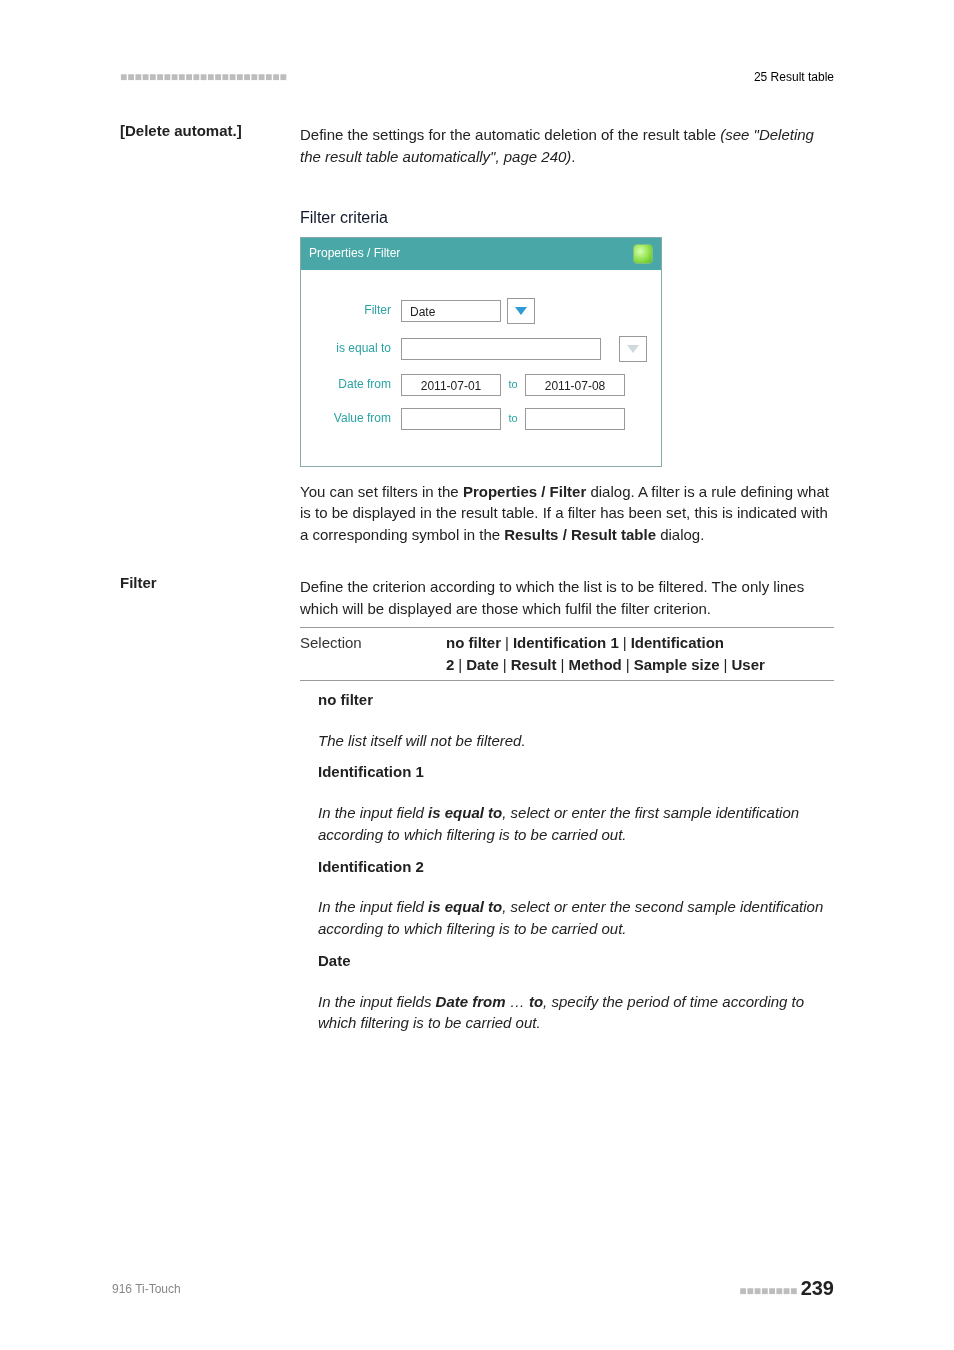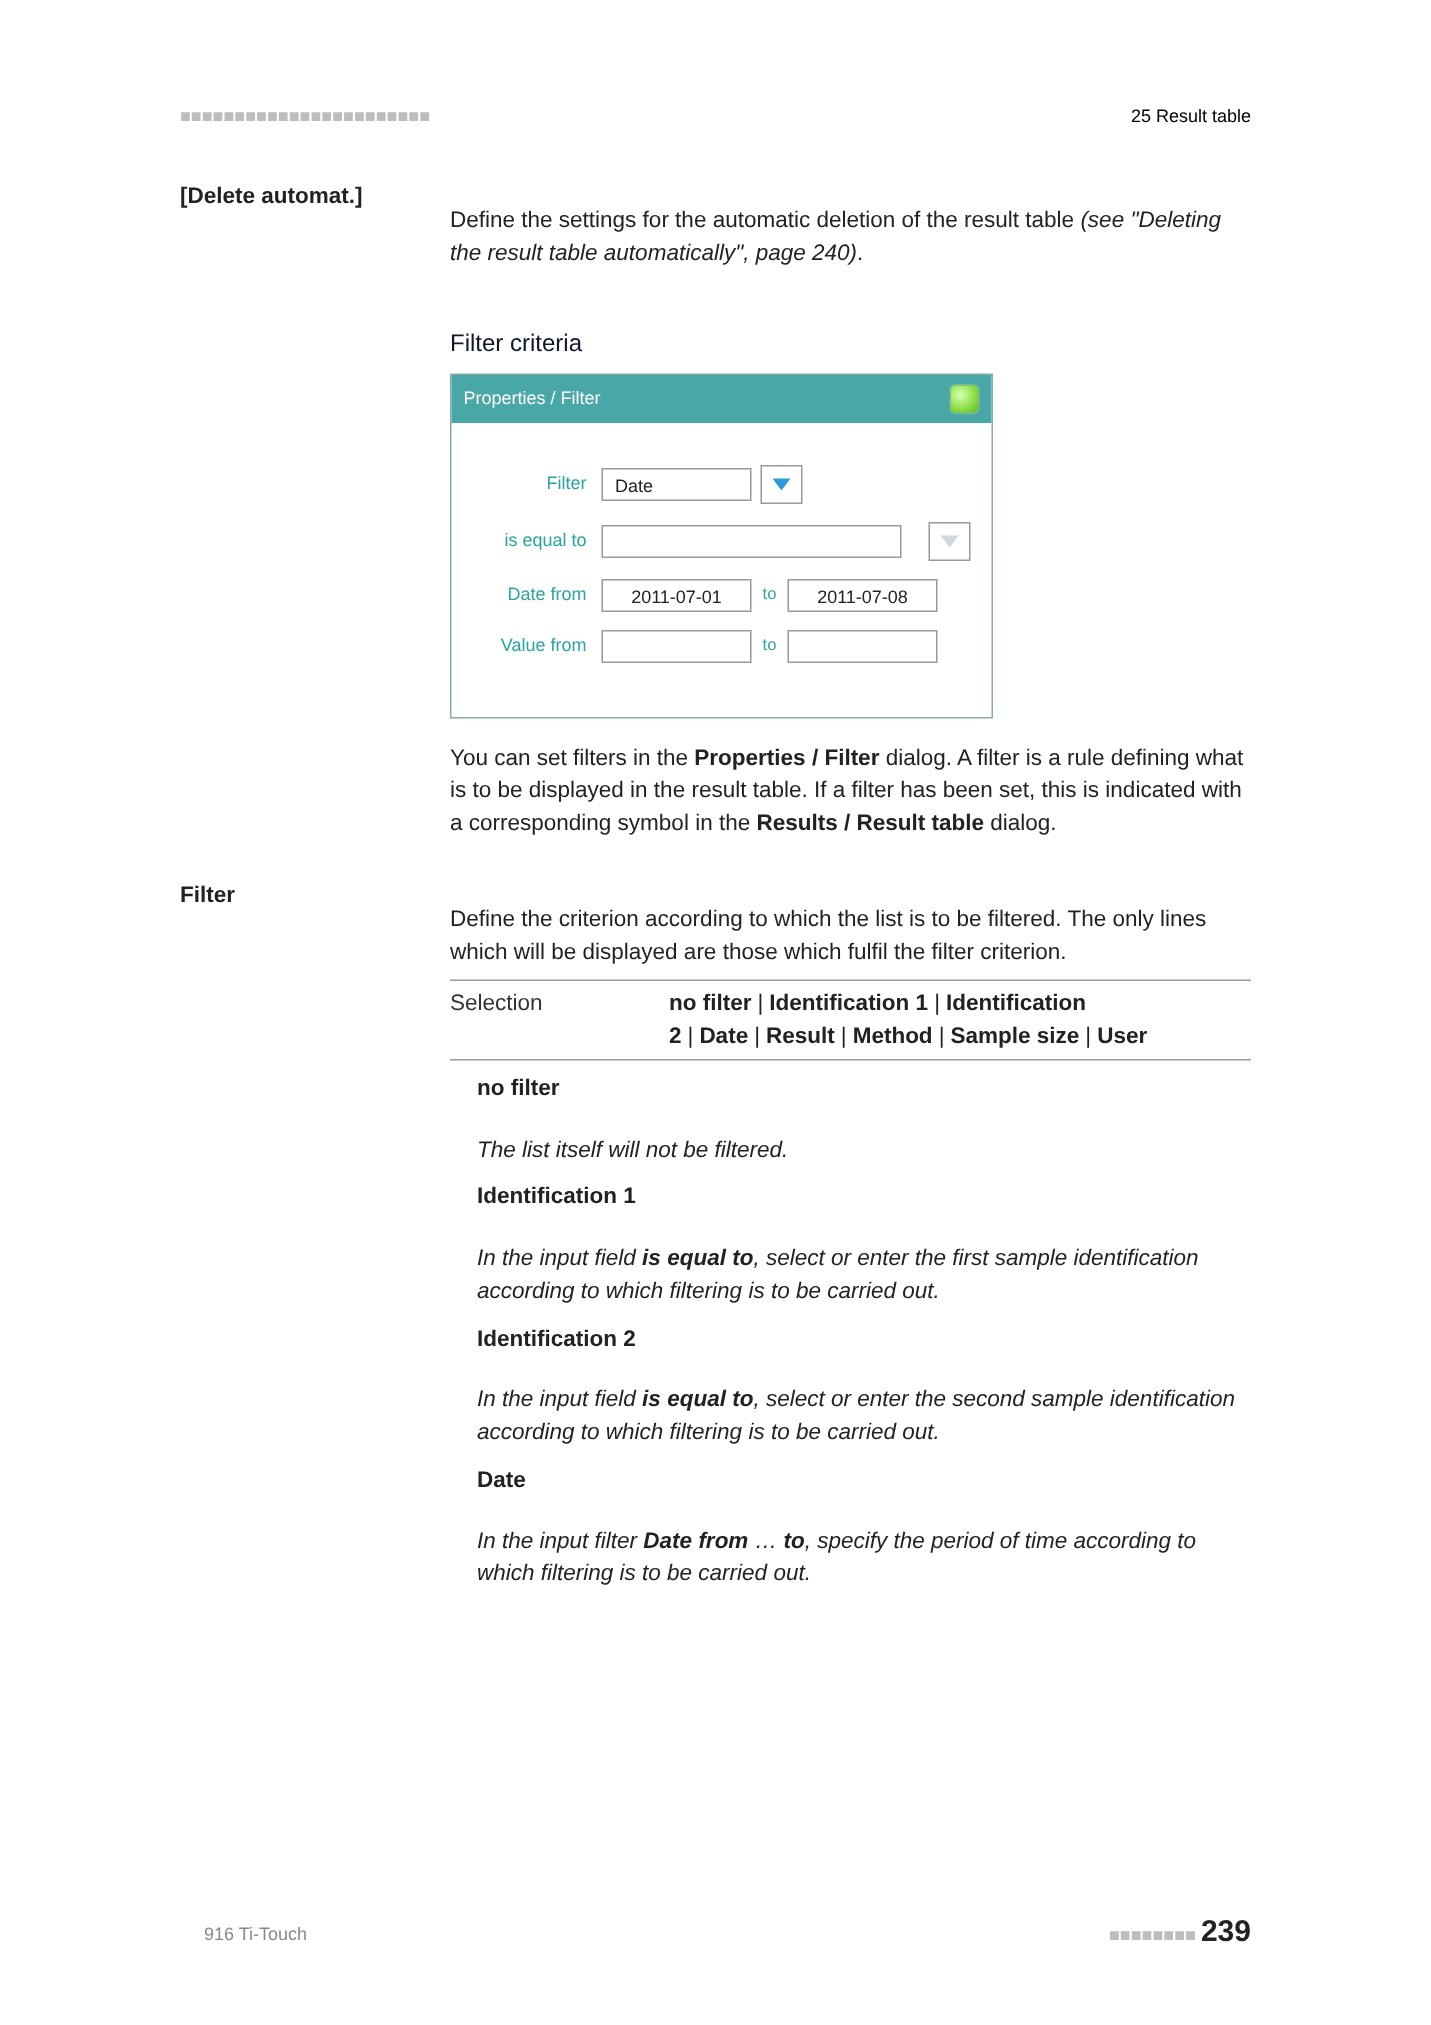--- a/index.html
+++ b/index.html
@@ -46,21 +46,21 @@
     font-weight: 700;
     font-size: 15px;
     color: #222;
     padding-top: 2px;
   }
   .body {
     flex: 1 1 auto;
     font-size: 15px;
     line-height: 1.45;
   }
-  .body p { margin: 16px 0 8px 0; }
+  .body p { margin: 4px 0 8px 0; }
   .italic { font-style: italic; }
   .bold  { font-weight: 700; }
   .h3 {
     font-weight: 400;
     font-size: 16px;
     color: #0f172a;
     margin-top: 20px;
   }
   .path {
     font-size: 15px;
@@ -154,21 +154,21 @@
 
   
   .defs { margin-top: 8px; }
   .def { margin: 4px 0 10px 18px; font-size: 15px; }
   .def .dt { font-weight: 700; }
   .def .dd { margin-top: 19px; font-style: italic; }
 
   
   .ftr {
     position: absolute;
-    left: 136px; right: 120px; bottom: 50px;
+    left: 112px; right: 120px; bottom: 50px;
     display: flex; justify-content: space-between; align-items: center;
     font-size: 12px; color: #888;
   }
   .ftr-right { color: #888; }
   .ftr-right .pg { font-weight: 700; color: #222; font-size: 20px; }
 </style>
 </head>
 <body>
 
 <div class="page">
@@ -272,21 +272,21 @@
         </div>
         <div class="def">
           <div class="dt">Identification 2</div>
           <div diagrams="" class="dd">
             <span>In the input field </span><span class="bold">is equal to</span><span>, select or enter the second sample identification according to which filtering is to be carried out.</span>
           </div>
         </div>
         <div class="def">
           <div class="dt">Date</div>
           <div class="dd">
-            <span>In the input filter </span><span class="bold">Date from</span><span> … </span><span class="bold">to</span><span>, specify the period of time according to which filtering is to be carried out.</span>
+            <span>In the input fields </span><span class="bold">Date from</span><span> … </span><span class="bold">to</span><span>, specify the period of time according to which filtering is to be carried out.</span>
           </div>
         </div>
       </div>
 
     </div>
   </div>
 
   <div class="ftr">
     <div>916 Ti-Touch</div>
     <div class="ftr-right">

